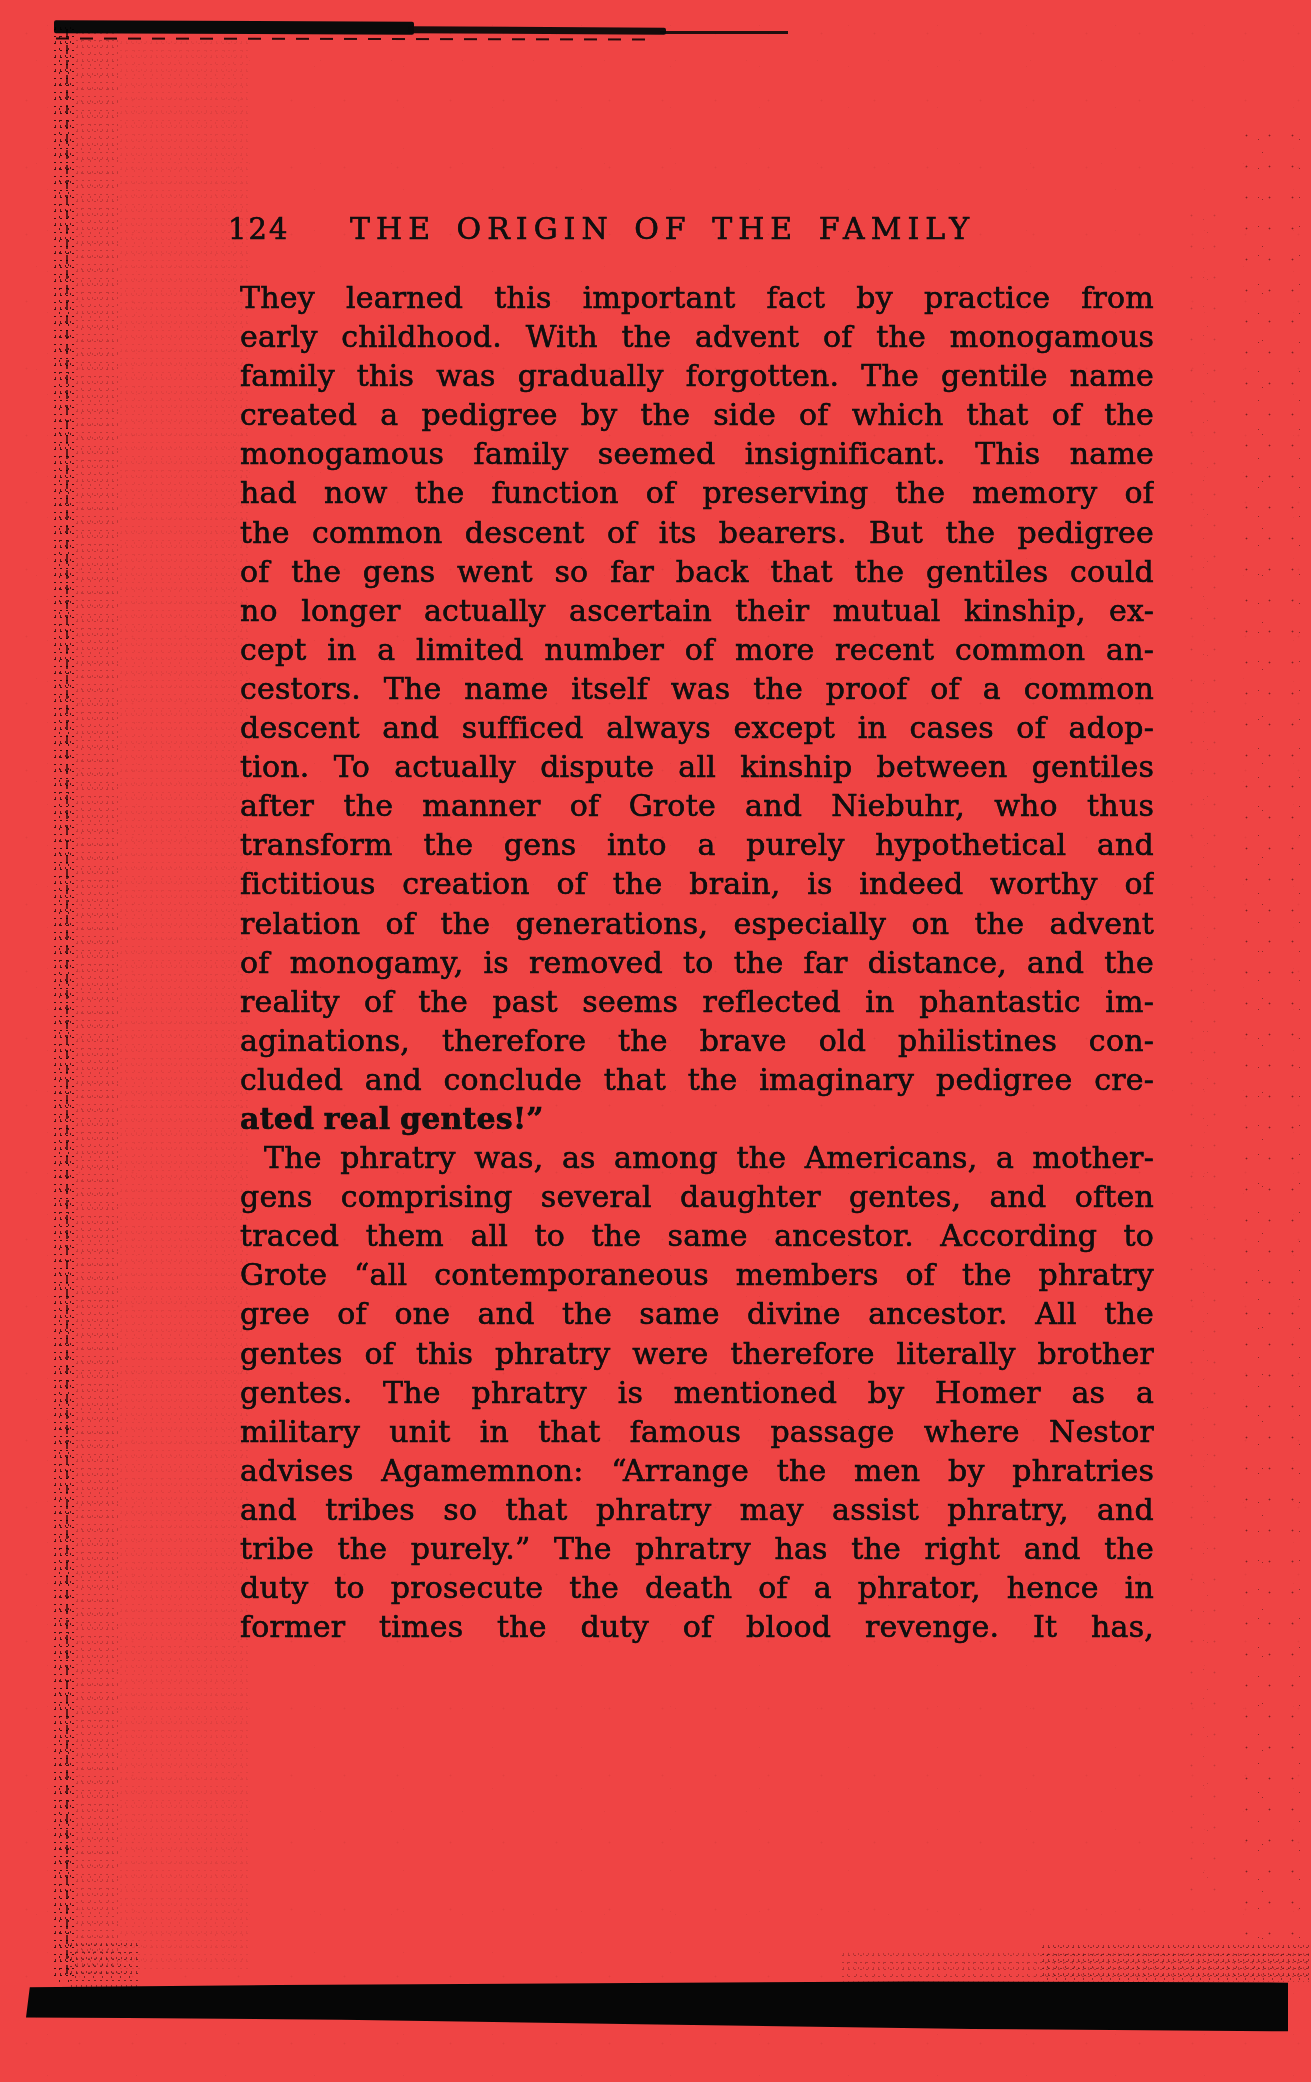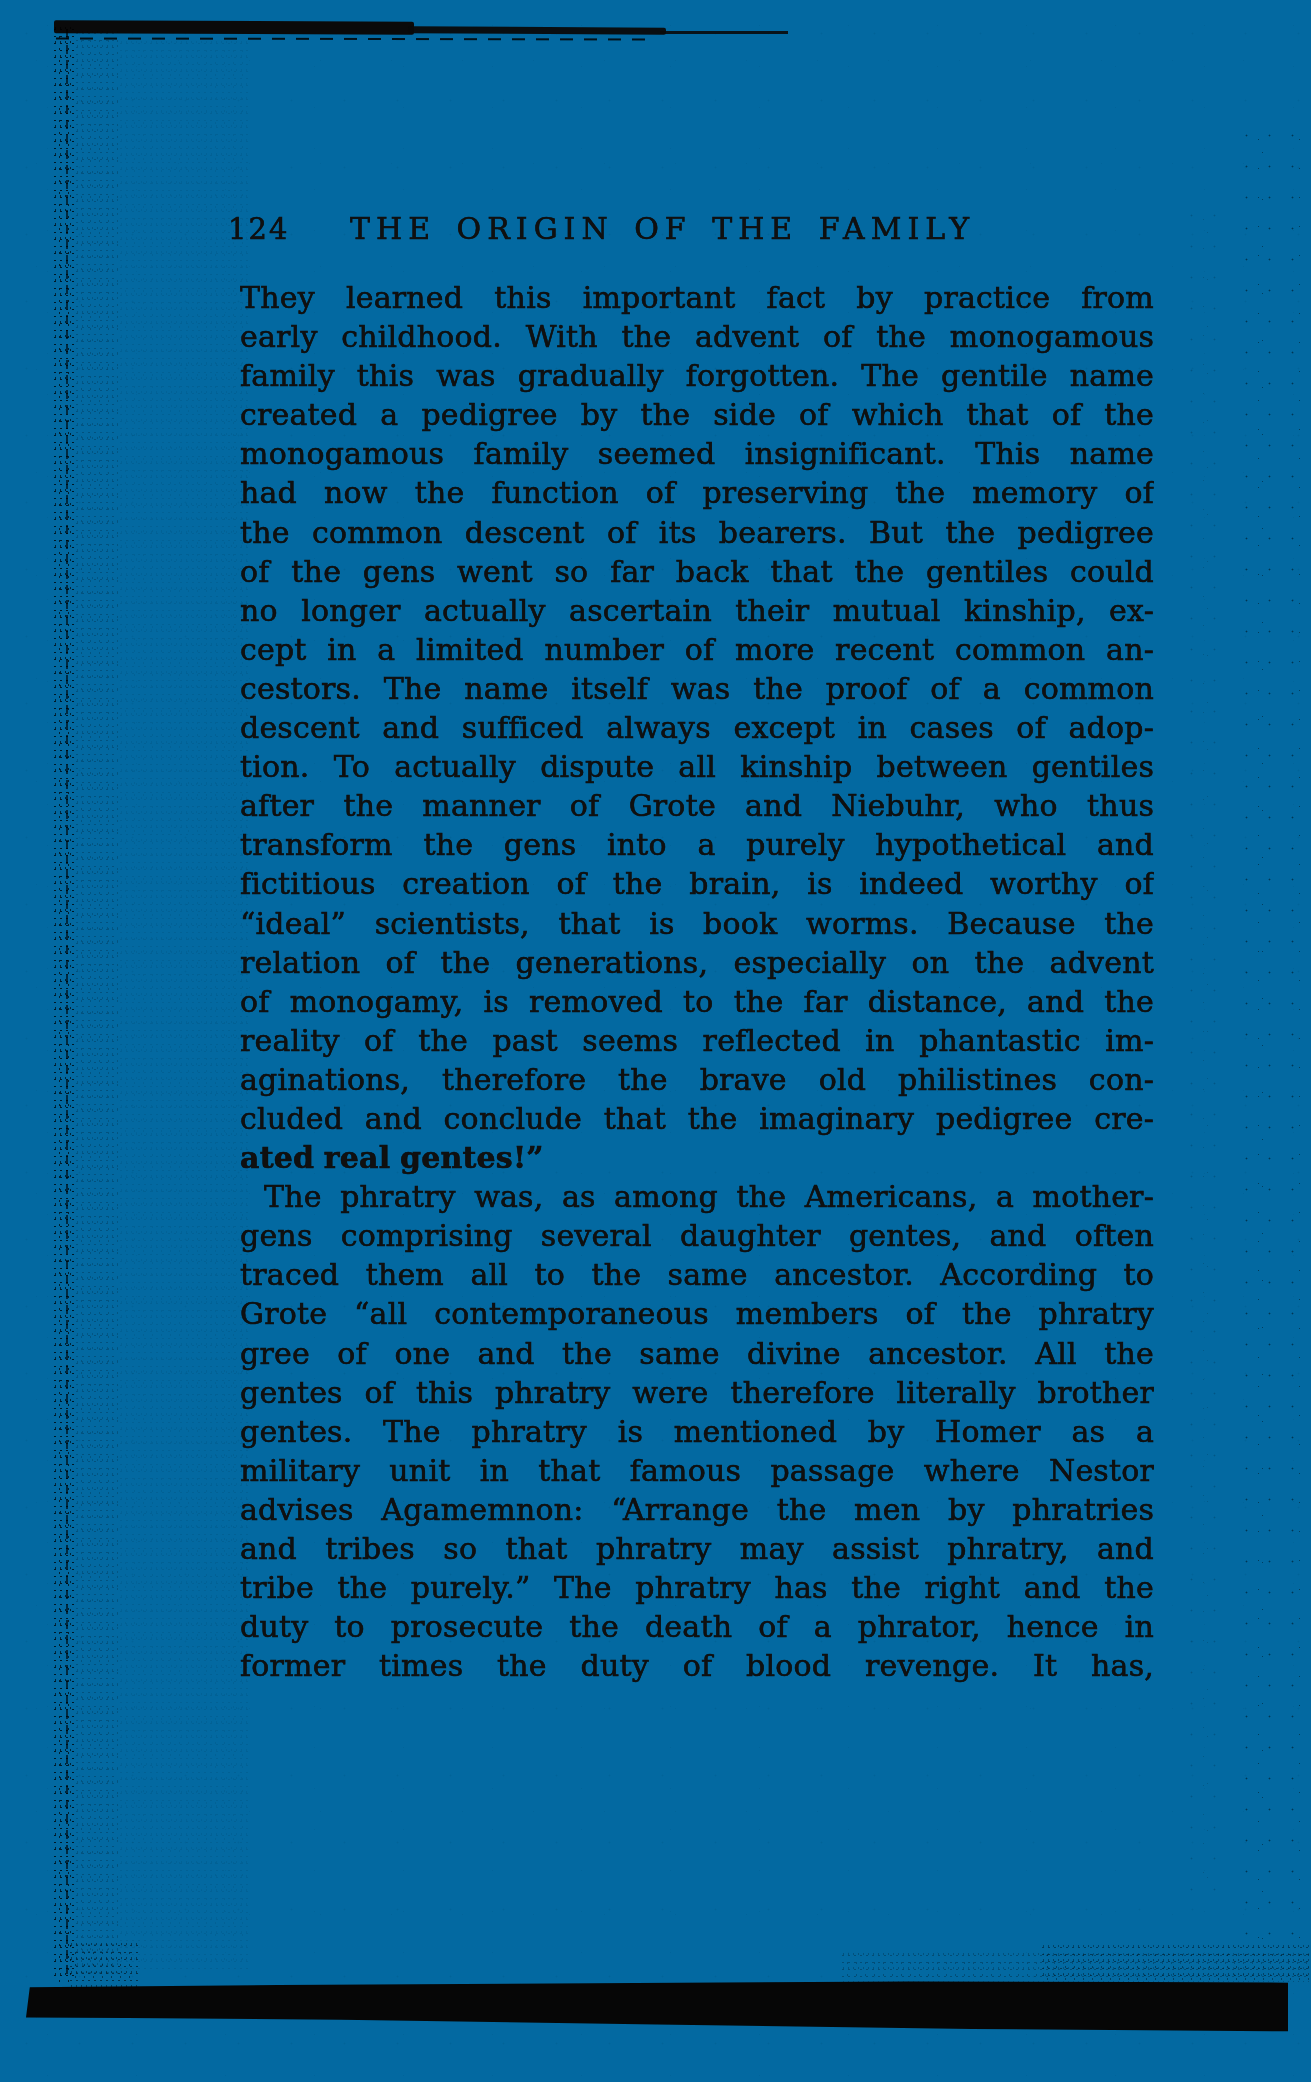--- a/index.html
+++ b/index.html
@@ -1,19 +1,19 @@
 <!DOCTYPE html>
 <html><head>
 <meta charset="utf-8">
 <style>
   html,body{margin:0;padding:0;background:#e9e9e9;}
   #page{
     position:relative;
     width:1311px;height:2082px;
-    background:#0369a1;
+    background:#ef4444;
     overflow:hidden;
     font-family:"DejaVu Serif", serif;
     color:#101010;
   }
   
   .noise{
     position:absolute;
     background-image:
       radial-gradient(circle, rgba(0,0,0,.95) 0.8px, transparent 1.1px),
       radial-gradient(circle, rgba(0,0,0,.85) 0.7px, transparent 1px),
@@ -117,21 +117,20 @@
       <div class="line">the common descent of its bearers.  But the pedigree</div>
       <div class="line">of the gens went so far back that the gentiles could</div>
       <div class="line">no longer actually ascertain their mutual kinship, ex-</div>
       <div class="line">cept in a limited number of more recent common an-</div>
       <div class="line">cestors.  The name itself was the proof of a common</div>
       <div class="line">descent and sufficed always except in cases of adop-</div>
       <div class="line">tion.  To actually dispute all kinship between gentiles</div>
       <div class="line">after the manner of Grote and Niebuhr, who thus</div>
       <div class="line">transform the gens into a purely hypothetical and</div>
       <div class="line">fictitious creation of the brain, is indeed worthy of</div>
-      <div class="line">“ideal” scientists, that is book worms.  Because the</div>
       <div class="line">relation of the generations, especially on the advent</div>
       <div class="line">of monogamy, is removed to the far distance, and the</div>
       <div class="line">reality of the past seems reflected in phantastic im-</div>
       <div class="line">aginations, therefore the brave old philistines con-</div>
       <div class="line">cluded and conclude that the imaginary pedigree cre-</div>
       <div class="line ragged">ated real gentes!”</div>
       <div class="line indent">The phratry was, as among the Americans, a mother-</div>
       <div class="line">gens comprising several daughter gentes, and often</div>
       <div class="line">traced them all to the same ancestor.  According to</div>
       <div class="line">Grote “all contemporaneous members of the phratry</div>

